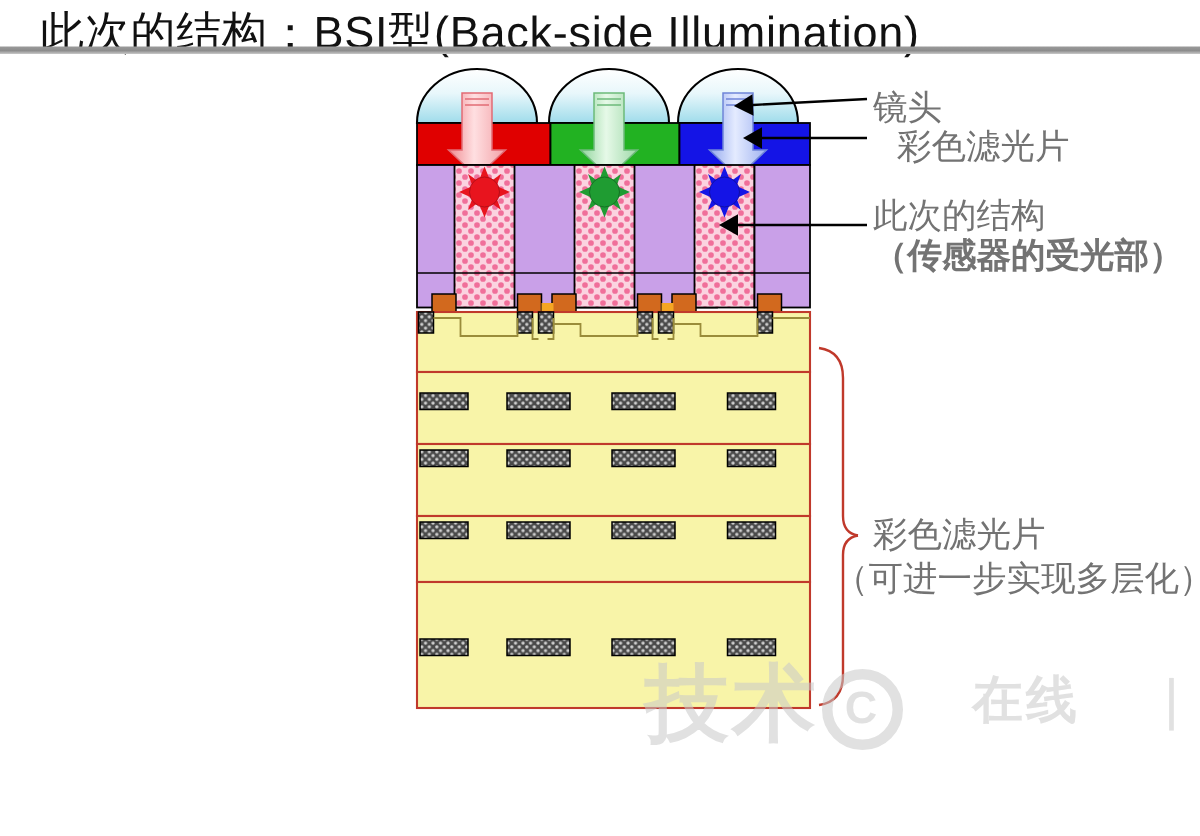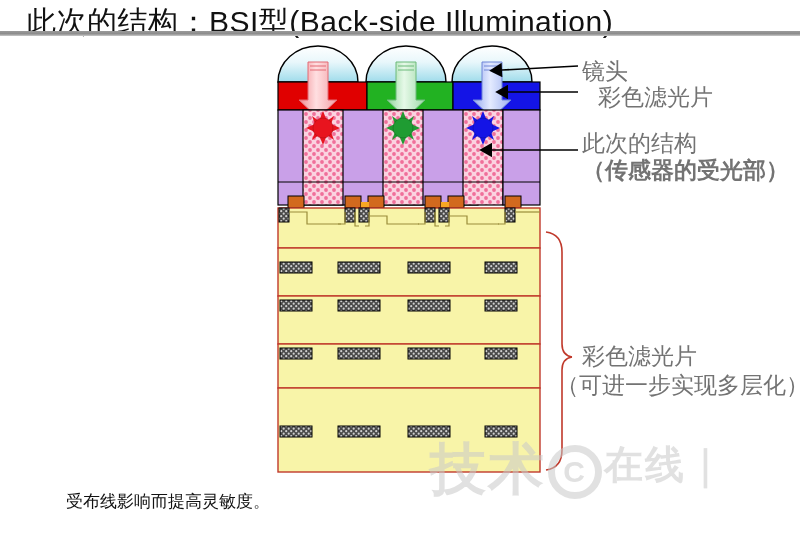--- a/index.html
+++ b/index.html
@@ -24,21 +24,21 @@
   .watermark{
     position:absolute;left:430px;top:432px;
     font-size:56px;font-weight:bold;color:#c9c9c9;opacity:.55;
     letter-spacing:2px;white-space:nowrap;pointer-events:none;
   }
   .watermark .wm-c{
     display:inline-block;border:7px solid #c9c9c9;border-radius:50%;
     width:40px;height:40px;line-height:40px;text-align:center;
     font-size:30px;vertical-align:6px;margin:0 2px;
   }
-  .watermark .wm-small{font-size:39px;vertical-align:10px;}
+  .watermark .wm-small{font-size:34px;vertical-align:10px;margin-left:44px;}
   
   .label{
     position:absolute;font-size:23px;color:#737373;white-space:nowrap;
     line-height:1.35;
   }
   
   .caption{
     position:absolute;left:66px;top:487px;width:700px;
     font-size:17px;line-height:1.75;color:#111;
   }
@@ -234,14 +234,13 @@
 </div>
 
 <div class="label" style="left:582px;top:56px;">镜头</div>
 <div class="label" style="left:582px;top:82px;margin-left:16px;">彩色滤光片</div>
 <div class="label" style="left:582px;top:128px;">此次的结构</div>
 <div class="label" style="left:582px;top:155px;font-weight:bold;">（传感器的受光部）</div>
 <div class="label" style="left:582px;top:341px;">彩色滤光片</div>
 <div class="label" style="left:556px;top:370px;">（可进一步实现多层化）</div>
 
 <div class="caption">
-  <div>受布线影响而提高灵敏度。</div>
 </div>
 
 </body></html>

